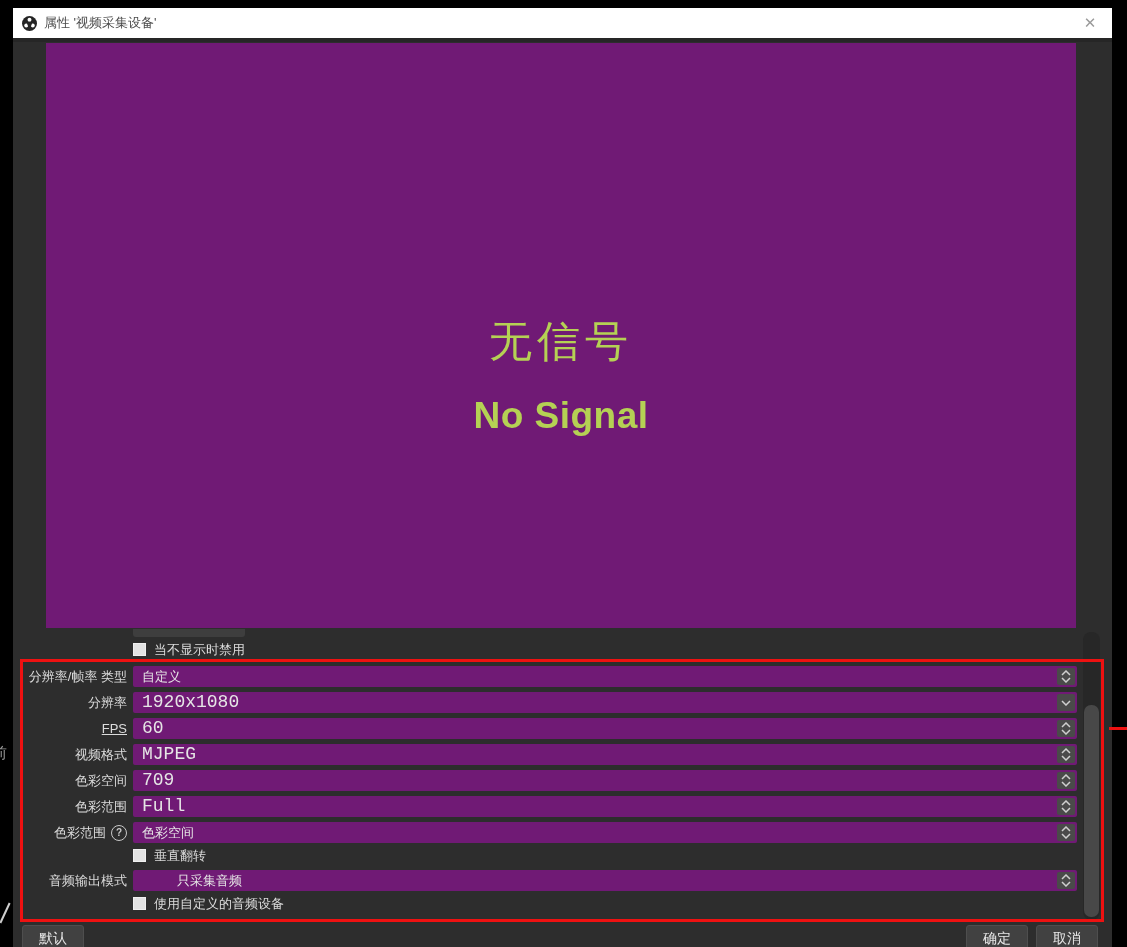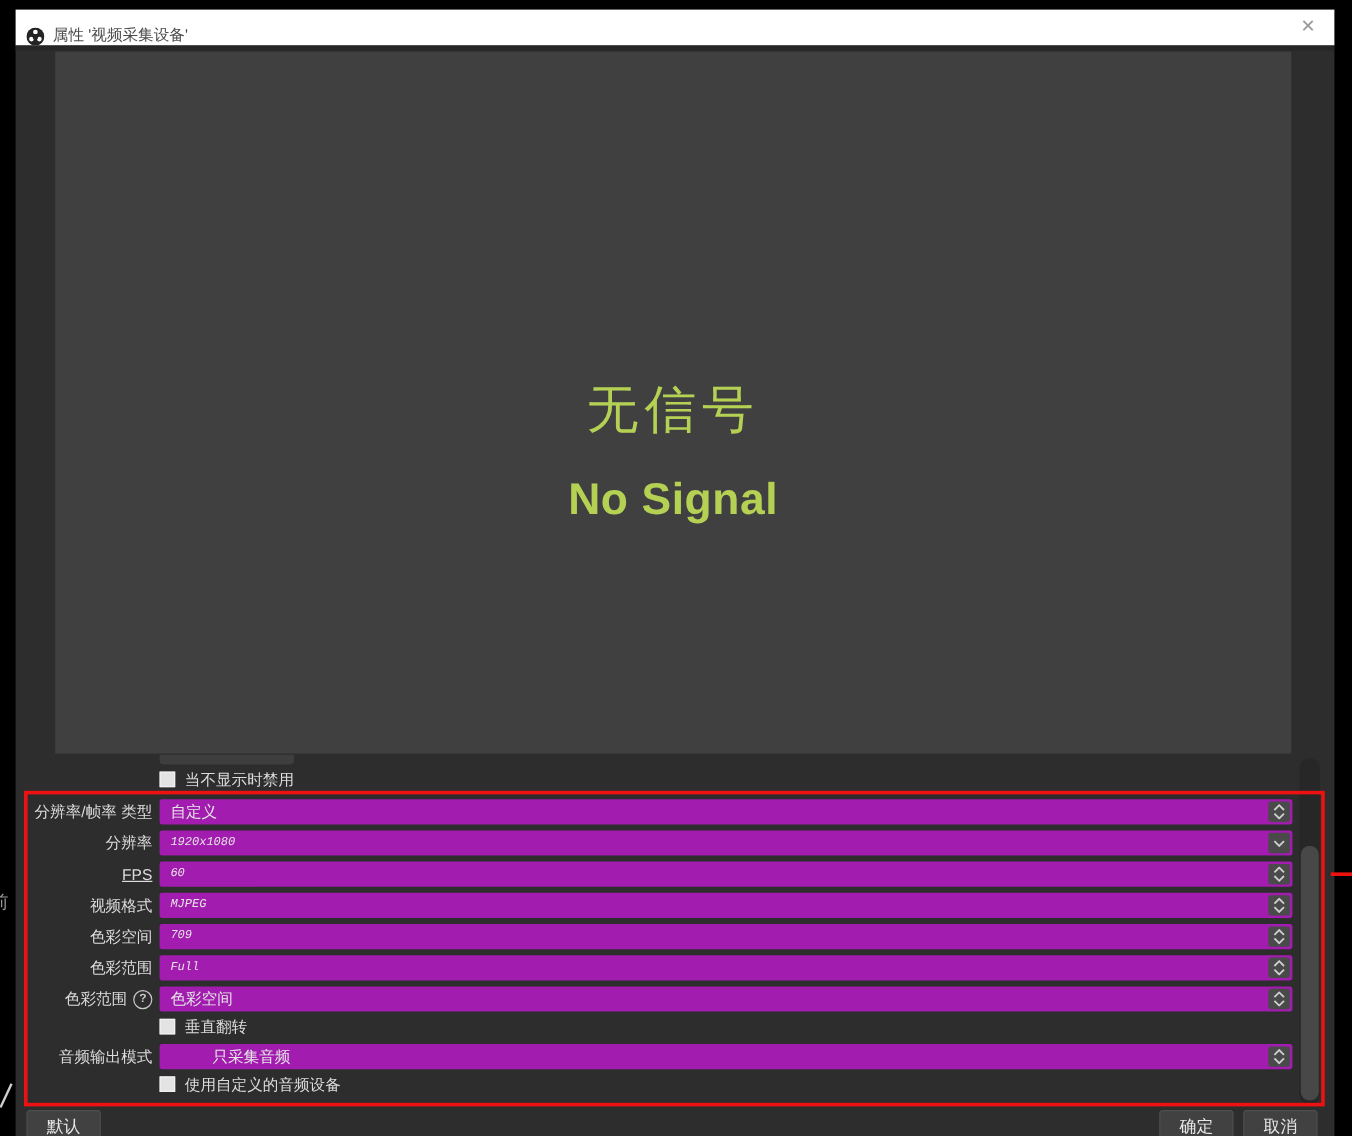--- a/index.html
+++ b/index.html
@@ -5,40 +5,40 @@
   * { margin:0; padding:0; box-sizing:border-box; }
   html,body { width:1127px; height:947px; }
   body {
     position:relative; overflow:hidden; background:#000;
     font-family:"Liberation Sans", sans-serif;
   }
 
   
   .titlebar {
     position:absolute; left:13px; top:8px; width:1099px; height:30px;
-    background:#ffffff; display:flex; align-items:flex-end;
+    background:#ffffff; display:flex; align-items:center;
   }
   .obs-logo { margin-left:9px; width:15px; height:15px; flex:0 0 auto; }
   .title-text { margin-left:7px; font-size:13px; color:#4b4b4b; }
   .close-btn {
     position:absolute; right:12px; top:5px; width:20px; height:20px;
     text-align:center; line-height:20px; font-size:15px; color:#9a9a9a;
     cursor:default;
   }
 
   
   .dialog {
     position:absolute; left:13px; top:38px; width:1099px; height:909px;
     background:#2d2d2d; border-top:4px solid #262626;
   }
 
   
   .preview {
     position:absolute; left:46px; top:43px; width:1030px; height:585px;
-    background:#404040; text-align:center;
+    background:#701a75; text-align:center;
   }
   .nosig-zh {
     position:absolute; left:0; right:0; top:270px;
     font-size:43px; letter-spacing:5px; font-weight:400;
   }
   .nosig-en {
     position:absolute; left:0; right:0; top:352px;
     font-size:37px; font-weight:bold; letter-spacing:0.5px;
   }
 
@@ -54,27 +54,27 @@
   .cbx-label {
     position:absolute; left:154px; font-size:13px; color:#dcdcdc;
     line-height:15px; white-space:nowrap;
   }
   .flabel {
     position:absolute; left:20px; width:107px; text-align:right;
     font-size:13px; color:#dcdcdc; line-height:21px; white-space:nowrap;
   }
   .combo {
     position:absolute; left:133px; width:944px; height:21px;
-    background:#a21caf; border-radius:2px;
+    background:#701a75; border-radius:2px;
   }
   .combo .val {
     display:block; padding-left:9px; line-height:21px;
     font-size:13px; color:#e5e5e5; white-space:nowrap;
   }
-  .combo .val.mono { font-family:"Liberation Mono", monospace; font-size:10px;font-style:italic; }
+  .combo .val.mono { font-family:"Liberation Mono", monospace; font-size:18px; }
   .spinner {
     position:absolute; right:2px; top:2px; width:18px; height:17px;
     background:#4a4a4a; border-radius:2px;
     display:flex; flex-direction:column; align-items:center; justify-content:center; gap:1px;
   }
   .spinner svg { display:block; }
   .help-badge {
     position:absolute; left:111px; width:16px; height:16px;
     border:1px solid #c9c9c9; border-radius:50%;
     color:#c9c9c9; font-size:10px; font-weight:bold;

